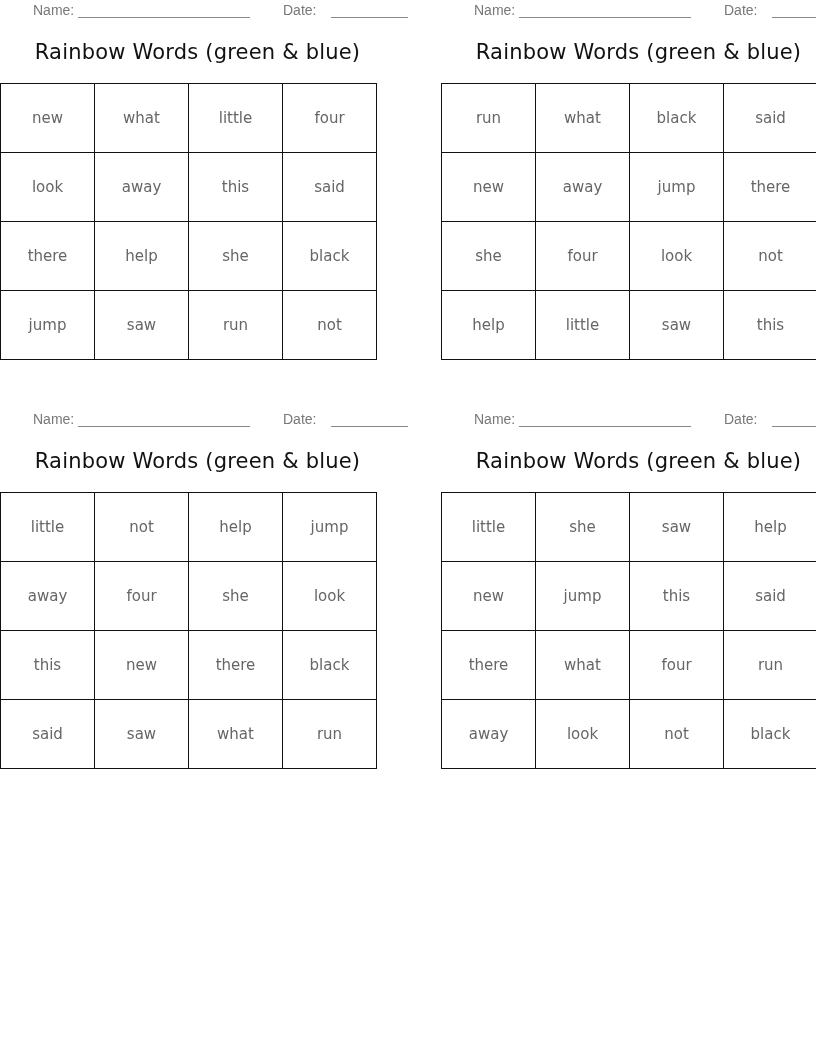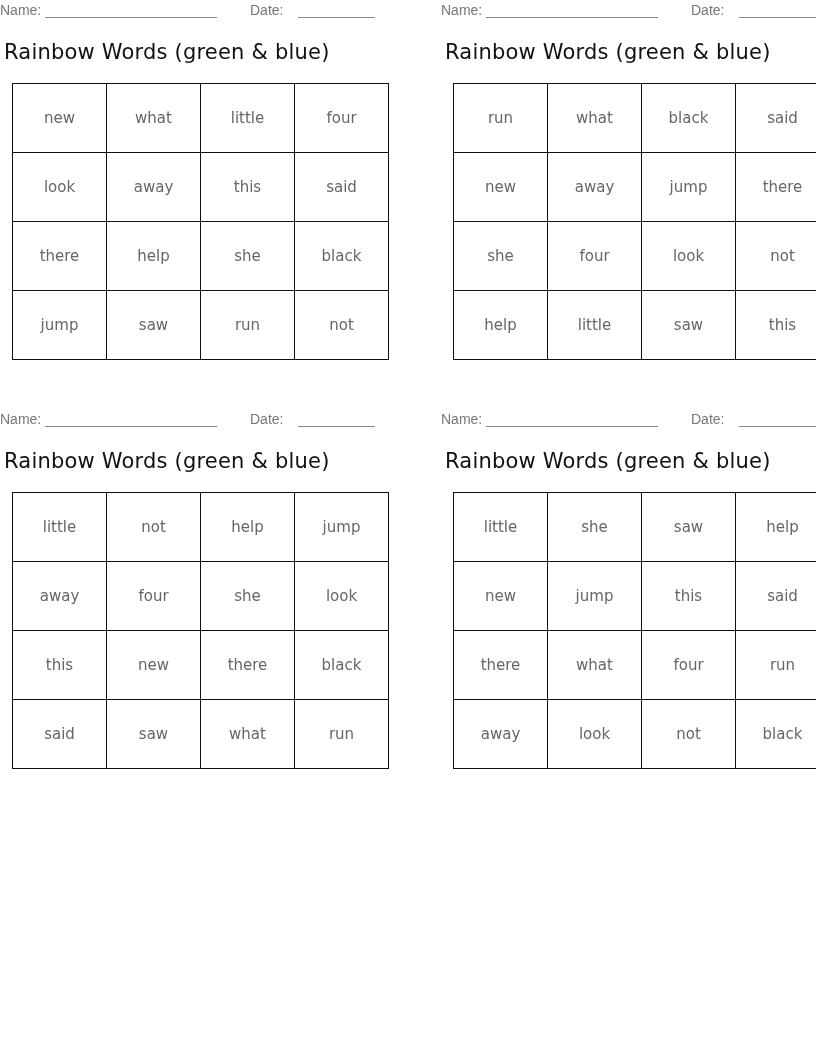--- a/index.html
+++ b/index.html
@@ -10,20 +10,21 @@
     body {
       width: 816px;
       height: 1056px;
       position: relative;
       overflow: hidden;
       font-family: "DejaVu Sans", sans-serif;
     }
     .card {
       position: absolute;
       width: 375px;
+      padding-left: 33px;
     }
     .card.c0 { left: 0px;   top: 0px; }
     .card.c1 { left: 441px; top: 0px; }
     .card.c2 { left: 0px;   top: 409px; }
     .card.c3 { left: 441px; top: 409px; }
 
     .name-row {
       position: relative;
       height: 20px;
       font-family: "Liberation Sans", sans-serif;
@@ -49,31 +50,32 @@
     }
     .date-line {
       position: absolute;
       left: 298px;
       top: 17px;
       width: 77px;
       border-bottom: 1px solid #888888;
     }
     .title {
       position: absolute;
-      left: 4px;
+      left: 10px;
       top: 40px;
       width: 375px;
+      text-align: center;
       font-family: "DejaVu Sans", sans-serif;
       font-size: 21px;
       color: #111111;
       letter-spacing: 0.2px;
     }
     .grid {
       position: absolute;
-      left: 12px;
+      left: 0;
       top: 83px;
       border-collapse: collapse;
       table-layout: fixed;
       width: 375px;
     }
     .grid td {
       border: 1.5px solid #111111;
       width: 93px;
       height: 68px;
       padding: 0;

